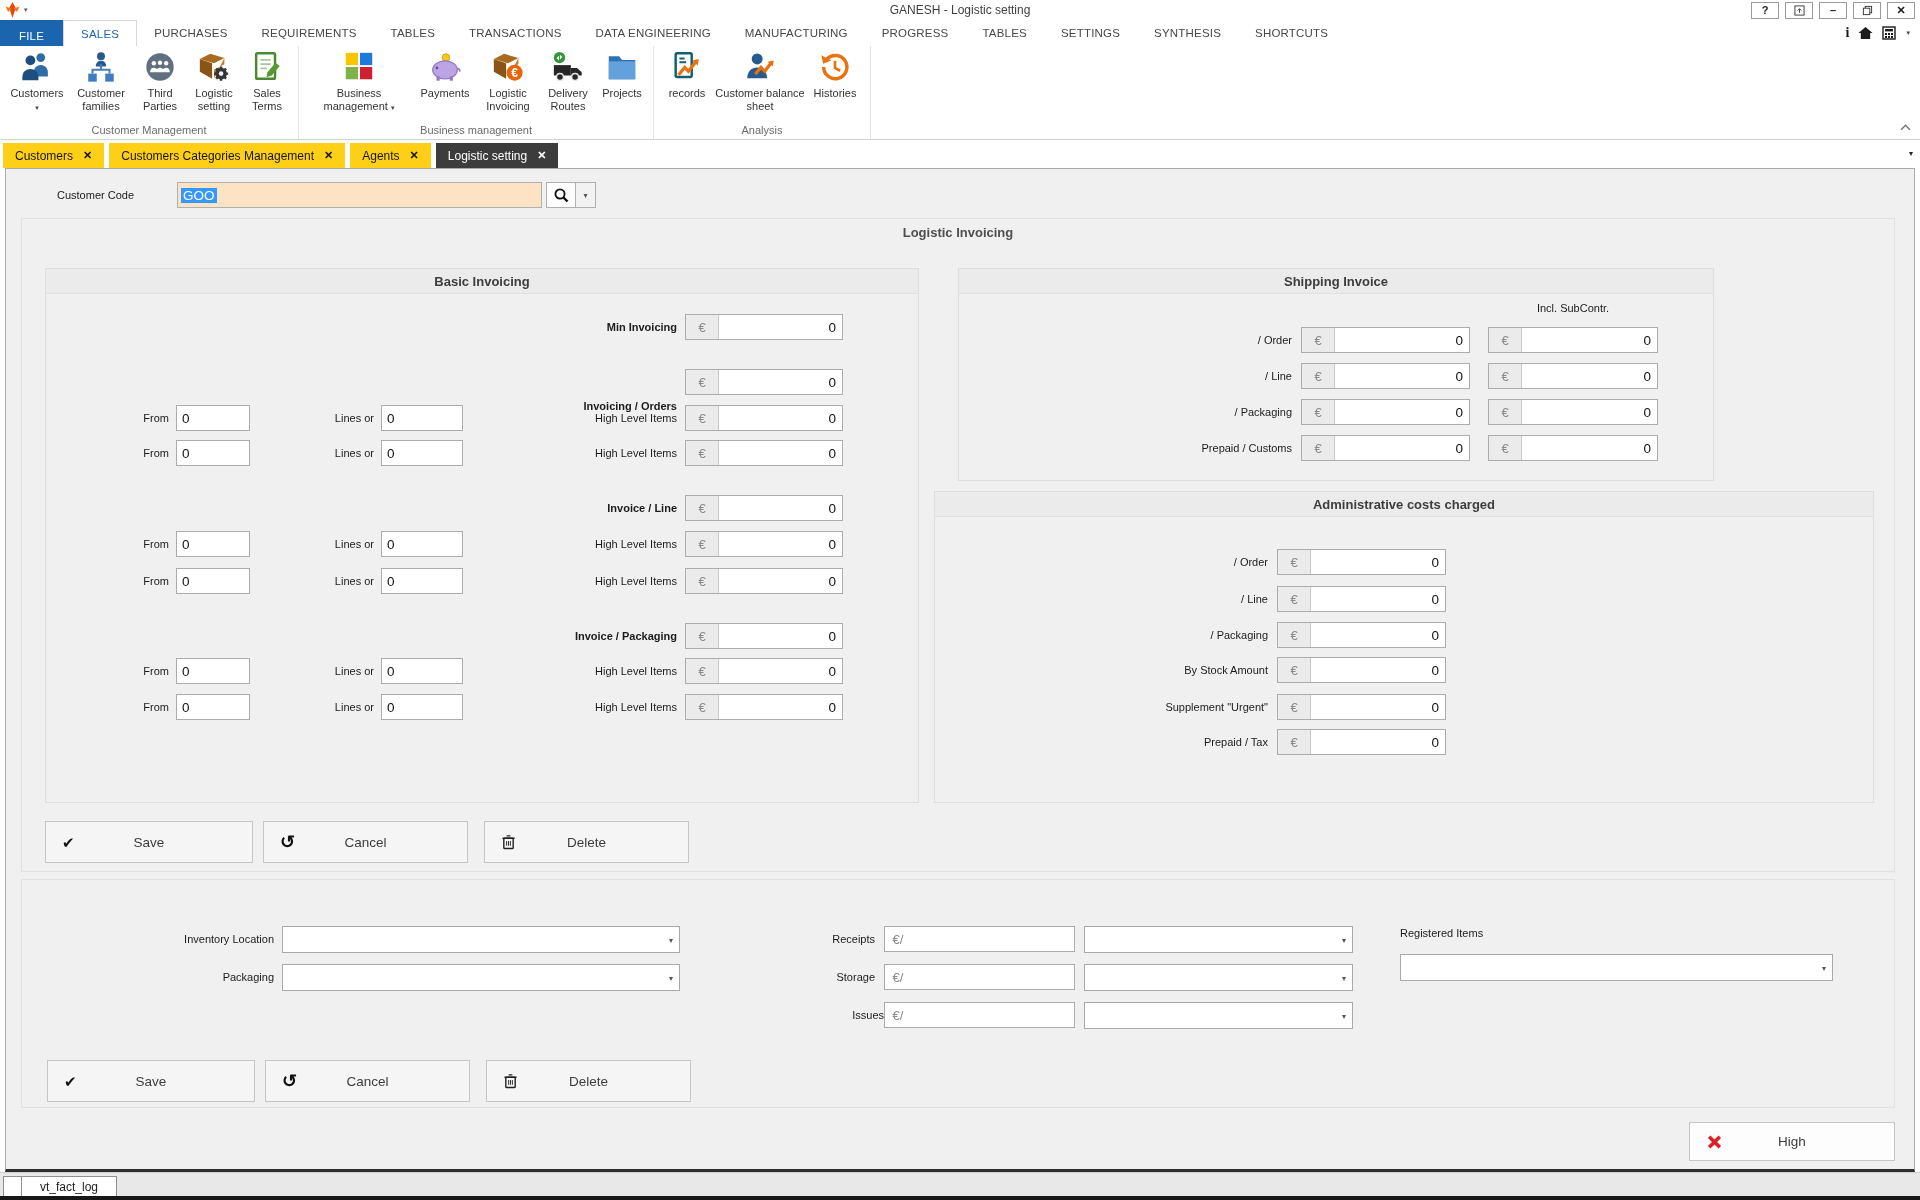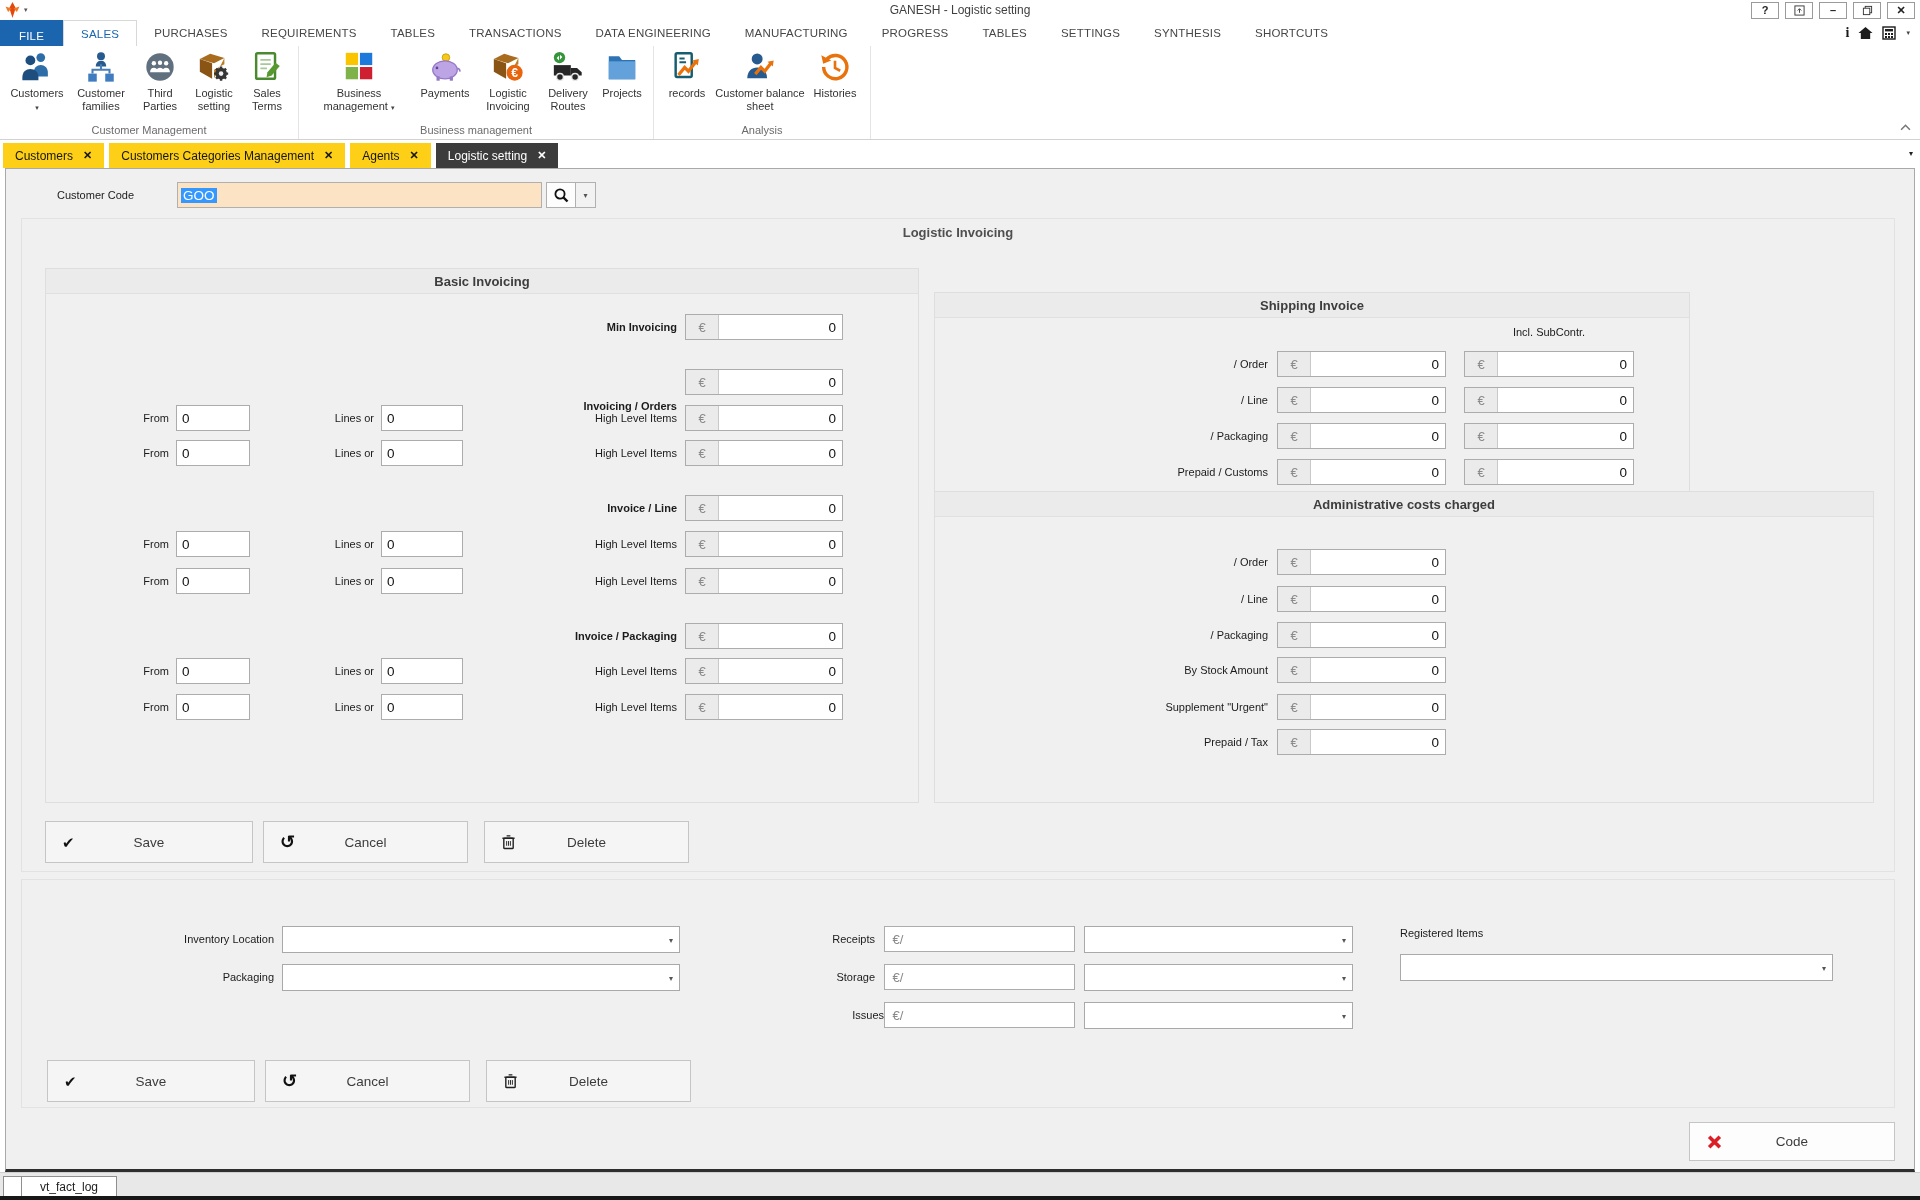--- a/index.html
+++ b/index.html
@@ -432,21 +432,21 @@
       <input class="tin" style="left: 130px; top: 425px; width: 74px;" readonly="" value="0">
       <span class="lbl r" style="left:230px;top:425px;width:98px;">Lines or</span>
       <input class="tin" style="left: 335px; top: 425px; width: 82px;" readonly="" value="0">
       <span class="lbl r" style="left:381px;top:425px;width:250px;">High Level Items</span>
       <div class="money" style="left:639px;top:425px;width:158px;">
         <span class="cur">€</span>
         <input readonly="" value="0" style="">
       </div>
     </div>
 
-    <div class="panel" style="left:912px;top:49px;width:756px;height:213px;margin-top:24px;">
+    <div class="panel" style="left:936px;top:49px;width:756px;height:213px;">
       <div class="panel-hd">Shipping Invoice</div>
       <span class="lbl" style="left:529px;top:29px;width:170px;text-align:center;line-height:20px;">Incl. SubContr.</span>
 
       <span class="lbl r" style="left:30px;top:58px;width:303px;">/ Order</span>
       <div class="money" style="left:342px;top:58px;width:169px;">
           <span class="cur">€</span>
           <input readonly="" value="0" style="">
         </div>
       <div class="money" style="left:529px;top:58px;width:170px;">
           <span class="cur">€</span>
@@ -607,21 +607,21 @@
       <span class="blabel">Delete</span>
     </div>
   </div>
 
   <div class="btn close-btn" style="left:1683px;top:953px;width:206px;height:39px;">
     <span class="bicon">
         <svg width="17" height="17" viewBox="0 0 16 16">
           <path d="M3 3l10 10M13 3L3 13" stroke="#dc1f26" stroke-width="3.4"></path>
         </svg>
       </span>
-    <span class="blabel">Code</span>
+    <span class="blabel">High</span>
   </div>
 </div>
 
 <div class="statusbar">
   <div class="stab" style="left:3px;width:16px;"></div>
   <div class="stab" style="left:21px;">vt_fact_log</div>
   <div class="status-strip"></div>
 </div>
 
 </body></html>

